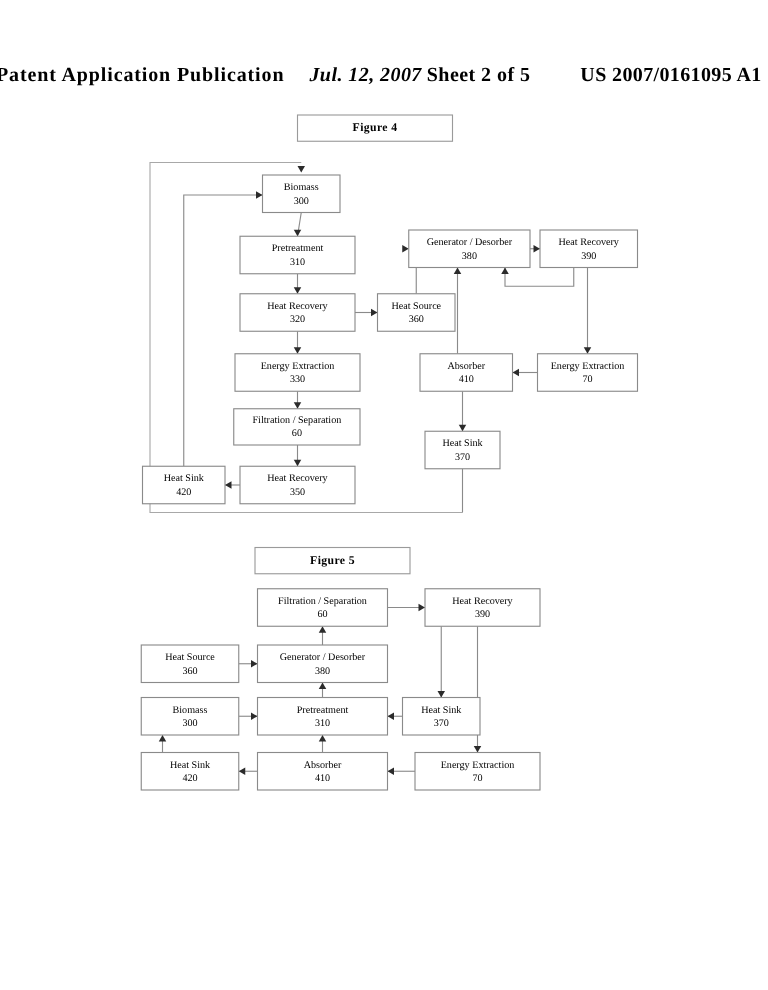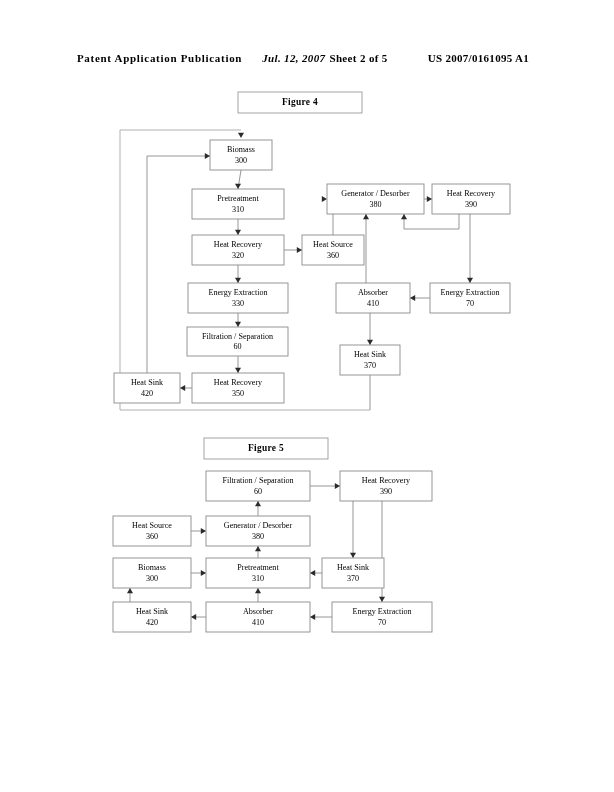--- a/index.html
+++ b/index.html
@@ -16,21 +16,21 @@
   }
   #sheet-header {
     position: absolute;
     top: 52px;
     left: 0;
     width: 606px;
     display: flex;
     justify-content: center;
     align-items: baseline;
     font-weight: bold;
-    font-size: 11px;
+    font-size: 16px;
     letter-spacing: 0.35px;
     white-space: nowrap;
   }
   #sheet-header .h-pub { letter-spacing: 0.7px; }
   #sheet-header .h-date { margin-left: 20px; font-style: italic; }
   #sheet-header .h-sheet { margin-left: 4px; text-align: center; }
   #sheet-header .h-patno { margin-left: 40px; letter-spacing: 0.3px; }
 
   .figure-wrap { position: absolute; left: 0; width: 614px; }
   #figure4-wrap { top: 84px; height: 340px; }

